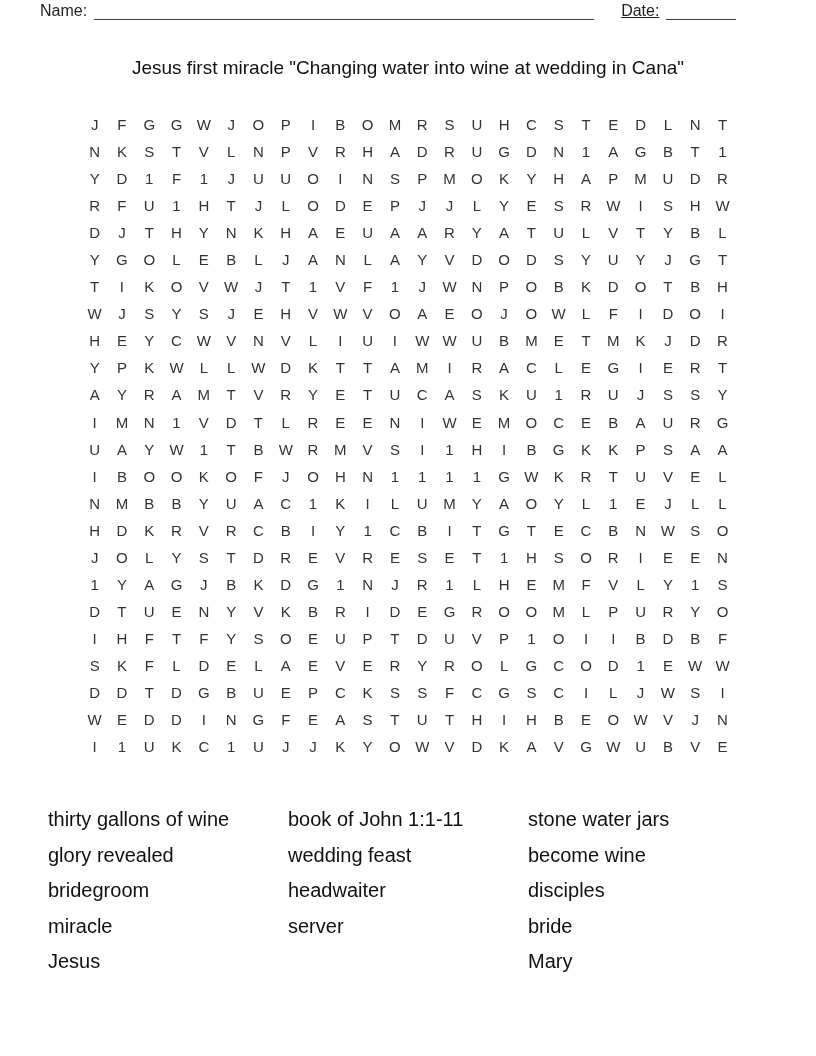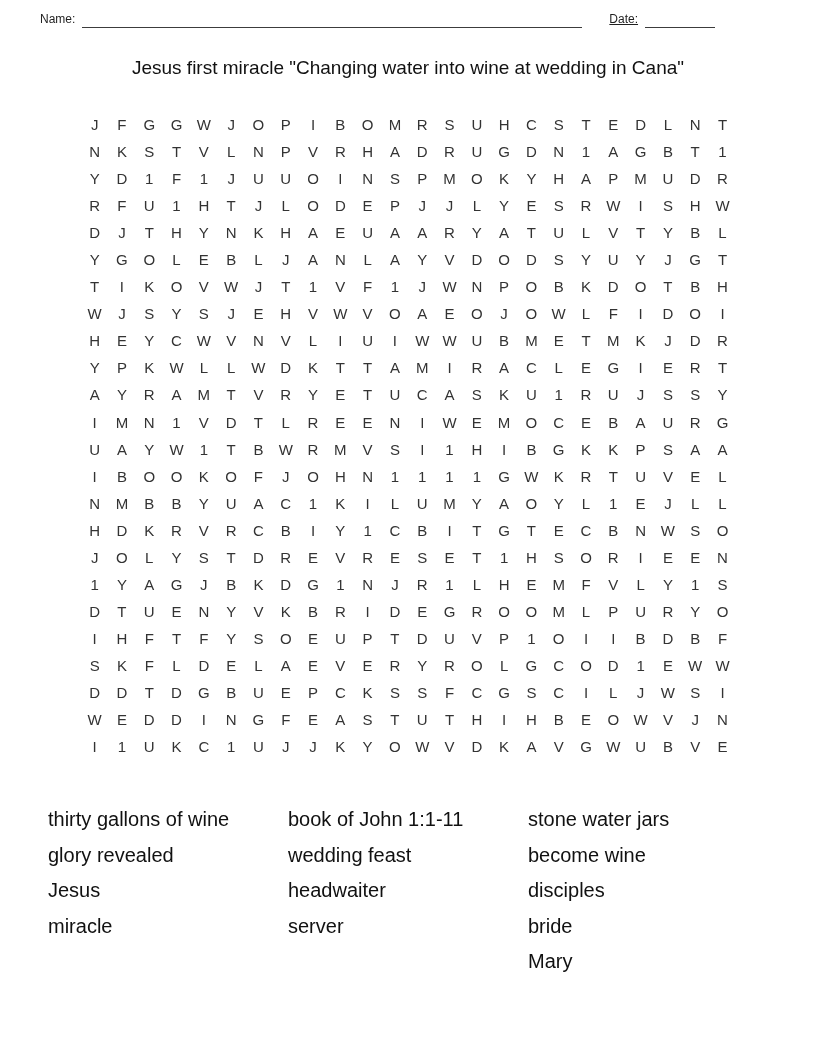--- a/index.html
+++ b/index.html
@@ -8,23 +8,23 @@
     width: 816px; height: 1056px;
     position: relative;
     font-family: "Liberation Sans", sans-serif;
     color: #1a1a1a;
     overflow: hidden;
   }
   .page { position: absolute; inset: 0; background: #ffffff; }
 
   
   .header {
-    position: absolute; top: 0; left: 40px; width: 736px; height: 28px;
+    position: absolute; top: 0; left: 40px; width: 736px; height: 20px;
     display: flex; align-items: flex-end;
-    font-size: 12px; line-height: 18px; color: #1f1f1f;
+    font-size: 16px; line-height: 18px; color: #1f1f1f;
   }
   .blank { border-bottom: 1.5px solid #3c3c3c; height: 15px; display: inline-block; }
   .name-blank { width: 500px; margin-left: 7px; }
   .date-label { margin-left: 27px; text-decoration: underline; }
   .date-blank { width: 70px; margin-left: 7px; }
 
   
   .title {
     position: absolute; top: 56px; left: 0; width: 816px;
     text-align: center; font-size: 19px; line-height: 24px; color: #111;
@@ -643,22 +643,23 @@
       <span class="cell">U</span>
       <span class="cell">B</span>
       <span class="cell">V</span>
       <span class="cell">E</span>
     </div>
 
   <div class="words" id="words">
       <div class="word-col">
         <div class="word">thirty gallons of wine</div>
         <div class="word">glory revealed</div>
+        <div class="word">bridegroom</div>
+        <div class="word">miracle</div>
         <div class="word">Jesus</div>
-        <div class="word">miracle</div>
       </div>
       <div class="word-col">
         <div class="word">book of John 1:1-11</div>
         <div class="word">wedding feast</div>
         <div class="word">headwaiter</div>
         <div class="word">server</div>
       </div>
       <div class="word-col">
         <div class="word">stone water jars</div>
         <div class="word">become wine</div>

